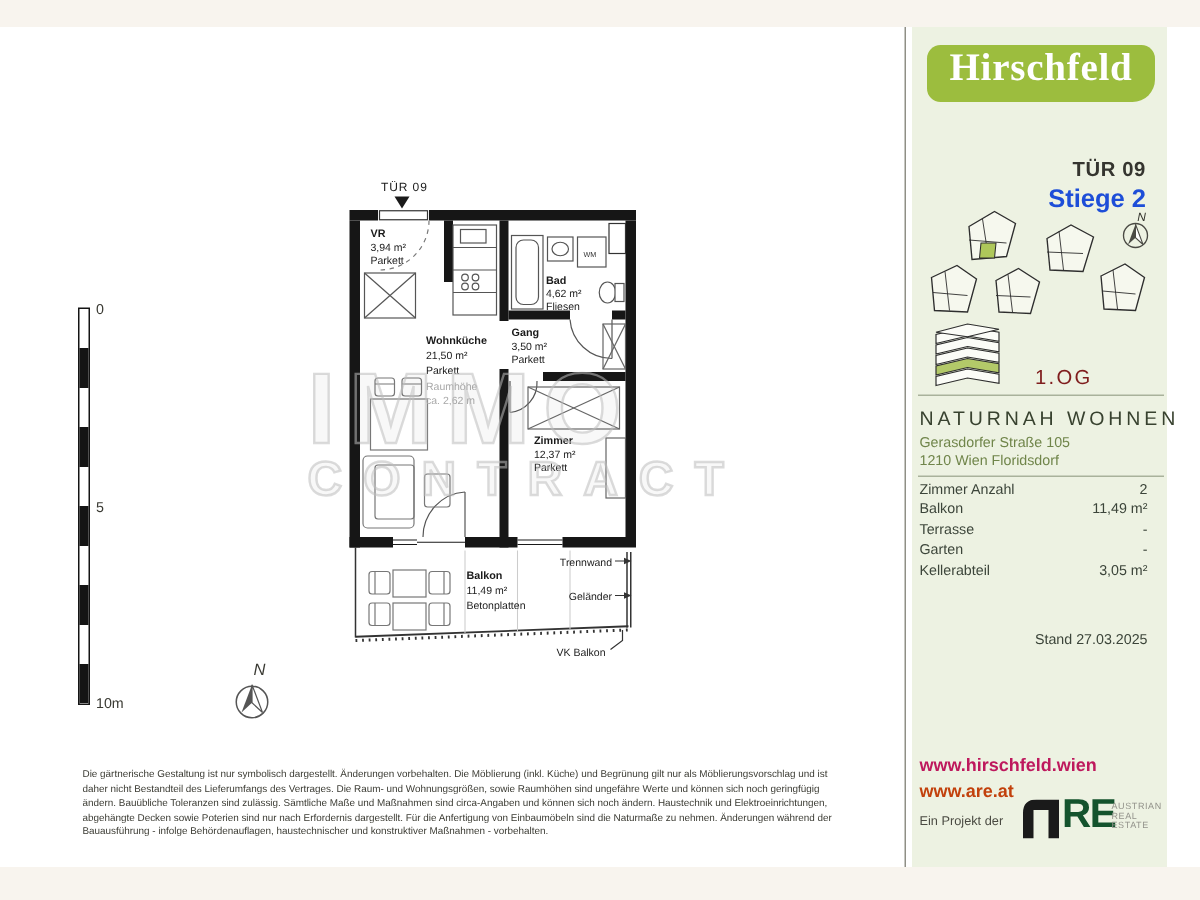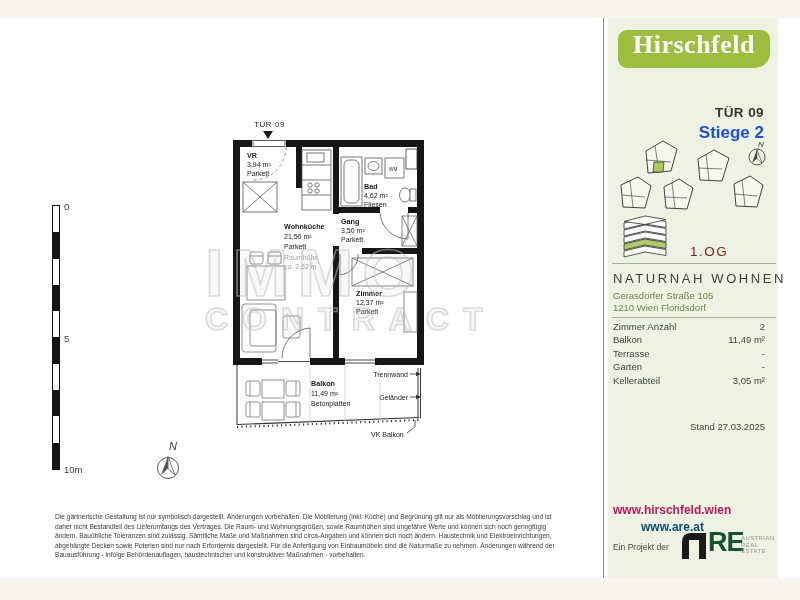--- a/index.html
+++ b/index.html
@@ -29,21 +29,21 @@
   .floor-label{left:690px;top:244px;width:74px;font-size:13.5px;color:#7f1d1d;letter-spacing:1.5px;}
   .hr1{left:612px;top:263px;width:164px;height:1px;background:#a9b29b;}
   .hr2{left:612px;top:317px;width:164px;height:1px;background:#a9b29b;}
   .naturnah{left:613px;top:271px;width:160px;font-size:13px;letter-spacing:2.6px;color:#38422f;font-weight:400;white-space:nowrap;}
   .addr1{left:613px;top:290px;font-size:9.5px;color:#70854a;}
   .addr2{left:613px;top:301.5px;font-size:9.5px;color:#70854a;}
   .detail-table{left:613px;top:320px;width:152px;font-size:9.5px;color:#3c453a;}
   .detail-row{display:flex;justify-content:space-between;height:13.4px;line-height:13.4px;}
   .stand{left:613px;top:401px;width:152px;text-align:right;font-size:9.5px;color:#3c453a;margin-top:20px;}
   .url1{left:613px;top:503px;font-size:12px;font-weight:bold;color:#be185d;}
-  .url2{left:613px;top:520px;font-size:12px;font-weight:bold;color:#0c4a6e;margin-left:28px;}
+  .url2{left:613px;top:520px;font-size:12px;font-weight:bold;color:#c2410c;}
   .projekt{left:613px;top:542px;font-size:8.5px;color:#4a4a42;}
   .are-glyph{left:682px;top:533px;width:24px;height:26px;}
   .are-re{left:708px;top:527px;font-size:27px;font-weight:bold;color:#14532d;letter-spacing:-1px;}
   .are-words{left:741px;top:535px;font-size:6px;line-height:6.6px;color:#93938b;letter-spacing:0.4px;}
 
   
   .scalebar{
     left:52px;top:205px;width:8px;height:265px;
     border:1px solid #141414;box-sizing:border-box;
     background:repeating-linear-gradient(180deg,#ffffff 0 26.3px,#141414 26.3px 52.6px);

